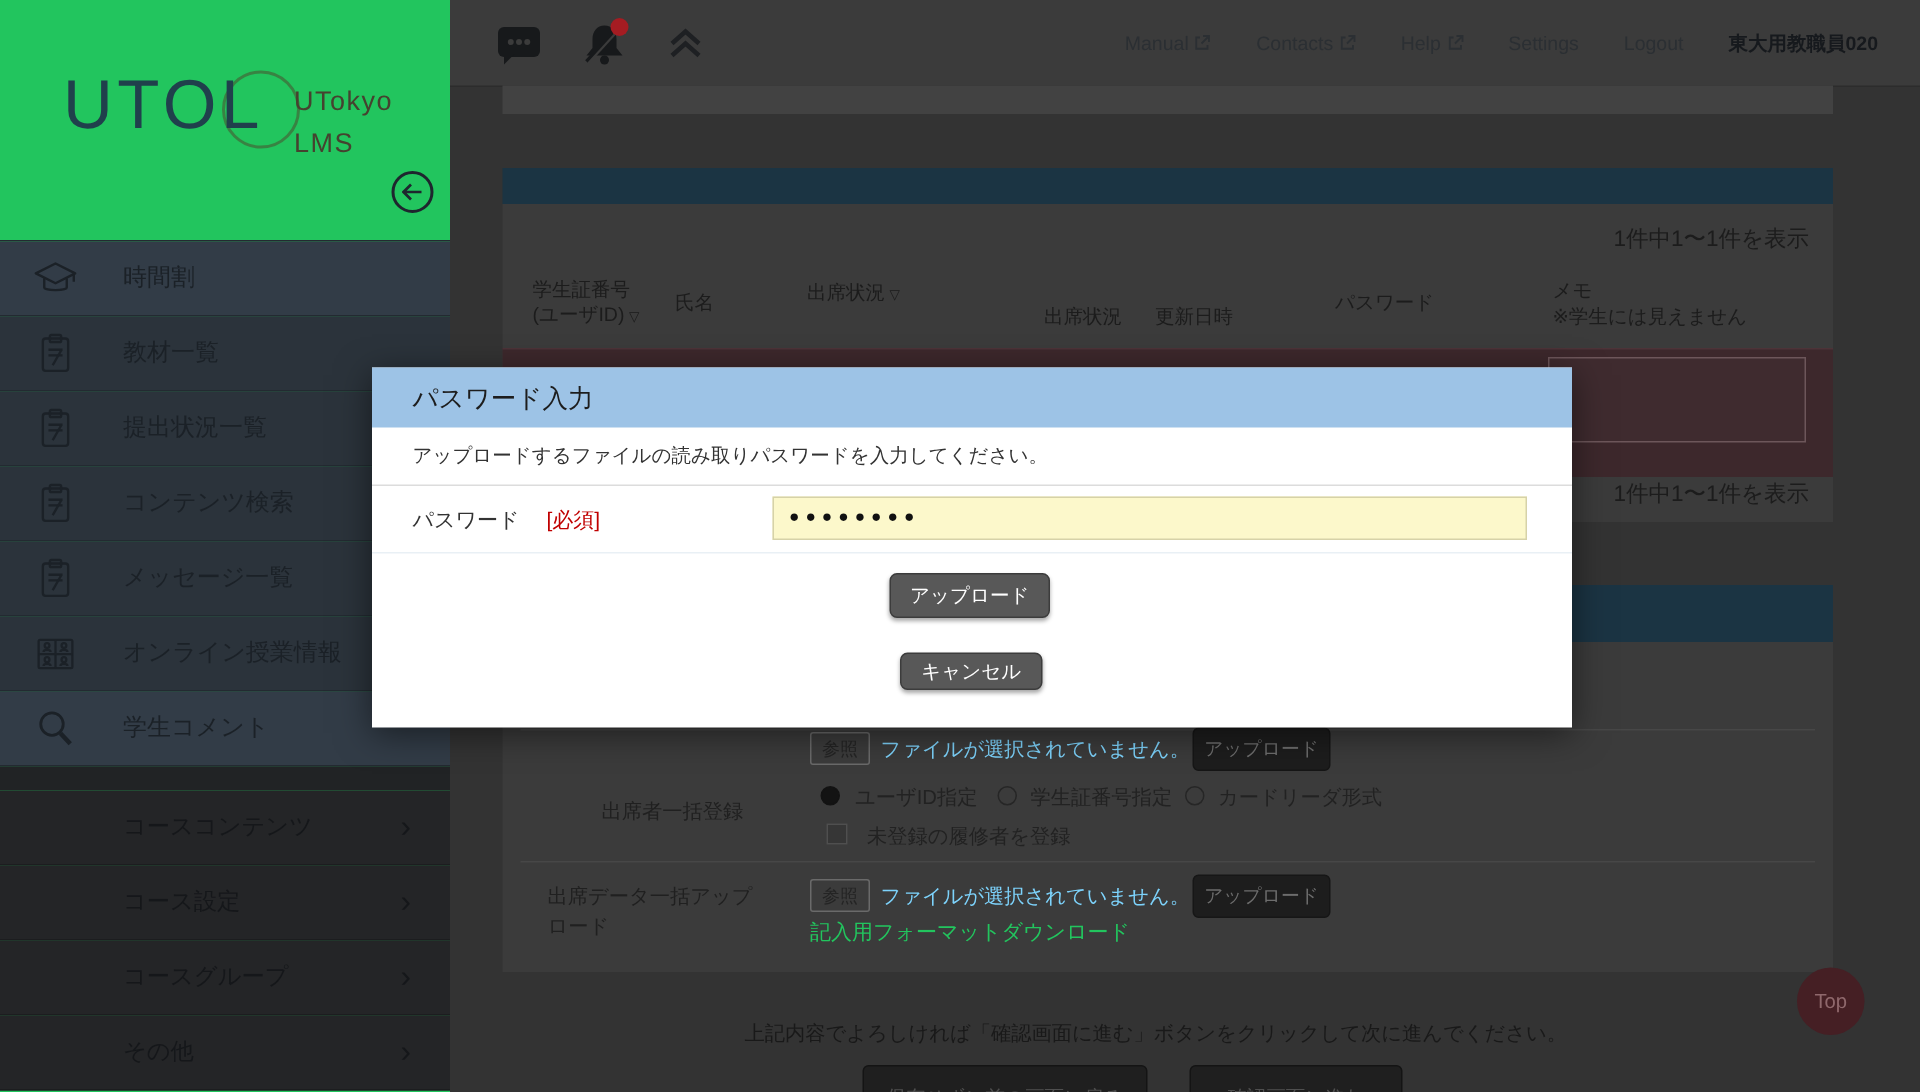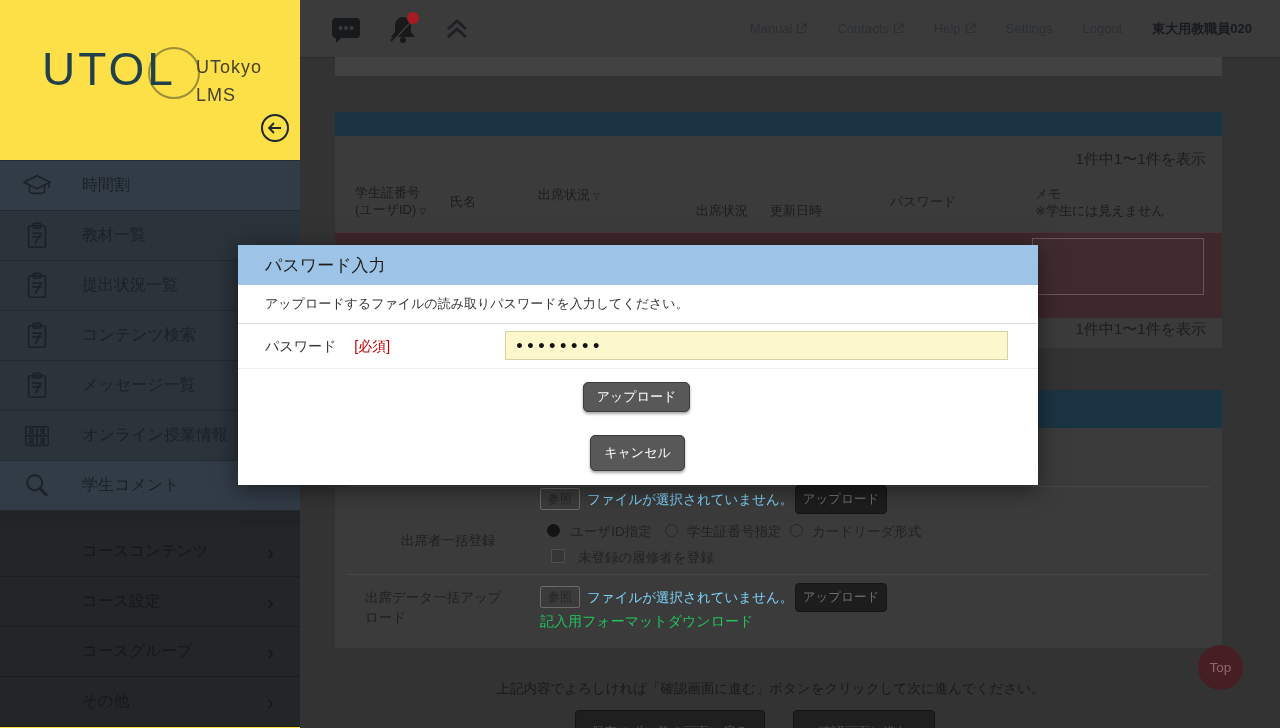--- a/index.html
+++ b/index.html
@@ -13,21 +13,21 @@
 
   
   .topbar{position:absolute;left:300px;top:0;width:980px;height:57px;background:#3b3b3b;border-bottom:1px solid #2c2c2c;}
   .tb-icons{position:absolute;left:30px;top:0;height:57px;display:flex;align-items:center;gap:22px;}
   .tb-icon{display:inline-flex;align-items:center;justify-content:center;cursor:pointer;}
   .tb-right{position:absolute;right:28px;top:0;height:57px;display:flex;align-items:center;gap:30px;}
   .tb-link{display:inline-flex;align-items:center;gap:4px;font-size:13px;color:#2b2f33;text-decoration:none;cursor:pointer;}
   .tb-user{font-size:13px;font-weight:bold;color:#16191d;cursor:pointer;}
 
   
-  .sidebar{position:absolute;left:0;top:0;width:300px;height:728px;background:#fde047;}
+  .sidebar{position:absolute;left:0;top:0;width:300px;height:728px;background:#22c55e;}
   .logo-area{position:relative;height:160px;}
   .logo-ring{position:absolute;left:148px;top:47px;width:48px;height:48px;border:2px solid #4b4c2d;border-radius:50%;opacity:.55;}
   .logo-main{position:absolute;left:42px;top:42px;font-size:46px;font-weight:200;letter-spacing:3px;color:#20404c;}
   .logo-sub{position:absolute;left:196px;top:54px;font-size:18px;line-height:1.55;color:#45422f;letter-spacing:1px;}
   .collapse-btn{position:absolute;left:261px;top:114px;width:28px;height:28px;border:2px solid #1e262e;border-radius:50%;
     display:flex;align-items:center;justify-content:center;box-sizing:border-box;cursor:pointer;}
   .side-menu{border-top:1px solid #232a31;}
   .side-item{height:49px;display:flex;align-items:center;padding-left:22px;background:#2b333b;
     border-bottom:1px solid #232a31;color:#1b2127;font-size:16px;cursor:pointer;}
   .side-item .ic{width:30px;height:30px;margin-right:30px;flex:0 0 auto;}
@@ -63,37 +63,37 @@
   .fmt-link{position:absolute;font-size:14px;color:#22c55e;text-decoration:none;cursor:pointer;}
   .instruction{left:327px;top:680px;width:887px;text-align:center;font-size:13.5px;color:#191919;}
   .foot-btn{position:absolute;top:710px;height:42px;background:#1f1f1f;border:1px solid #141414;border-radius:4px;
     color:#4f4f4f;font-size:13px;display:flex;align-items:flex-start;justify-content:center;padding-top:12px;
     box-sizing:border-box;cursor:pointer;}
   .top-btn{left:1198px;top:645px;width:45px;height:45px;border-radius:50%;background:#451f24;color:#8f686c;
     font-size:13.5px;display:flex;align-items:center;justify-content:center;cursor:pointer;}
 
   
   .overlay{position:absolute;left:0;top:0;width:1280px;height:728px;background:transparent;z-index:5;}
-  .modal{position:absolute;left:238px;top:245px;width:800px;height:240px;background:#ffffff;z-index:10;
+  .modal{position:absolute;left:248px;top:245px;width:800px;height:240px;background:#ffffff;z-index:10;
     box-shadow:0 4px 22px rgba(0,0,0,.5);}
   .m-title{height:40px;background:#9dc3e6;display:flex;align-items:center;padding-left:27px;
     font-size:17px;color:#1d1d1d;}
   .m-desc{height:38px;display:flex;align-items:center;padding-left:27px;font-size:13px;color:#333333;
     border-bottom:1px solid #dcdcdc;}
   .m-form{position:relative;height:44px;border-bottom:1px solid #e9f0f5;}
   .m-label{line-height:44px;padding-left:27px;font-size:14px;color:#333333;}
   .m-req{color:#c00000;margin-left:18px;}
   .m-input{position:absolute;left:267px;top:7px;width:503px;height:29px;background:#fcf8cb;border:1px solid #d6d2a8;
     box-sizing:border-box;font-size:14px;font-weight:bold;color:#111111;letter-spacing:2px;padding:0 9px;
     font-family:"DejaVu Sans",sans-serif;outline:none;}
   .m-btn{position:absolute;background:#585858;color:#ffffff;border:1px solid #3c3c3c;border-radius:5px;
     font-size:13px;display:flex;align-items:center;justify-content:center;box-sizing:border-box;
     box-shadow:0 2px 3px rgba(0,0,0,.35);cursor:pointer;}
   .m-upload{left:345px;top:137px;width:107px;height:30px;}
-  .m-cancel{left:352px;top:190px;width:95px;height:36px;}
+  .m-cancel{left:352px;top:190px;width:95px;height:25px;}
 
   svg{display:block;}
 </style>
 </head>
 <body>
 
 <aside class="sidebar">
   <div class="logo-area">
     <div class="logo-ring"></div>
     <div class="logo-main">UTOL</div>

